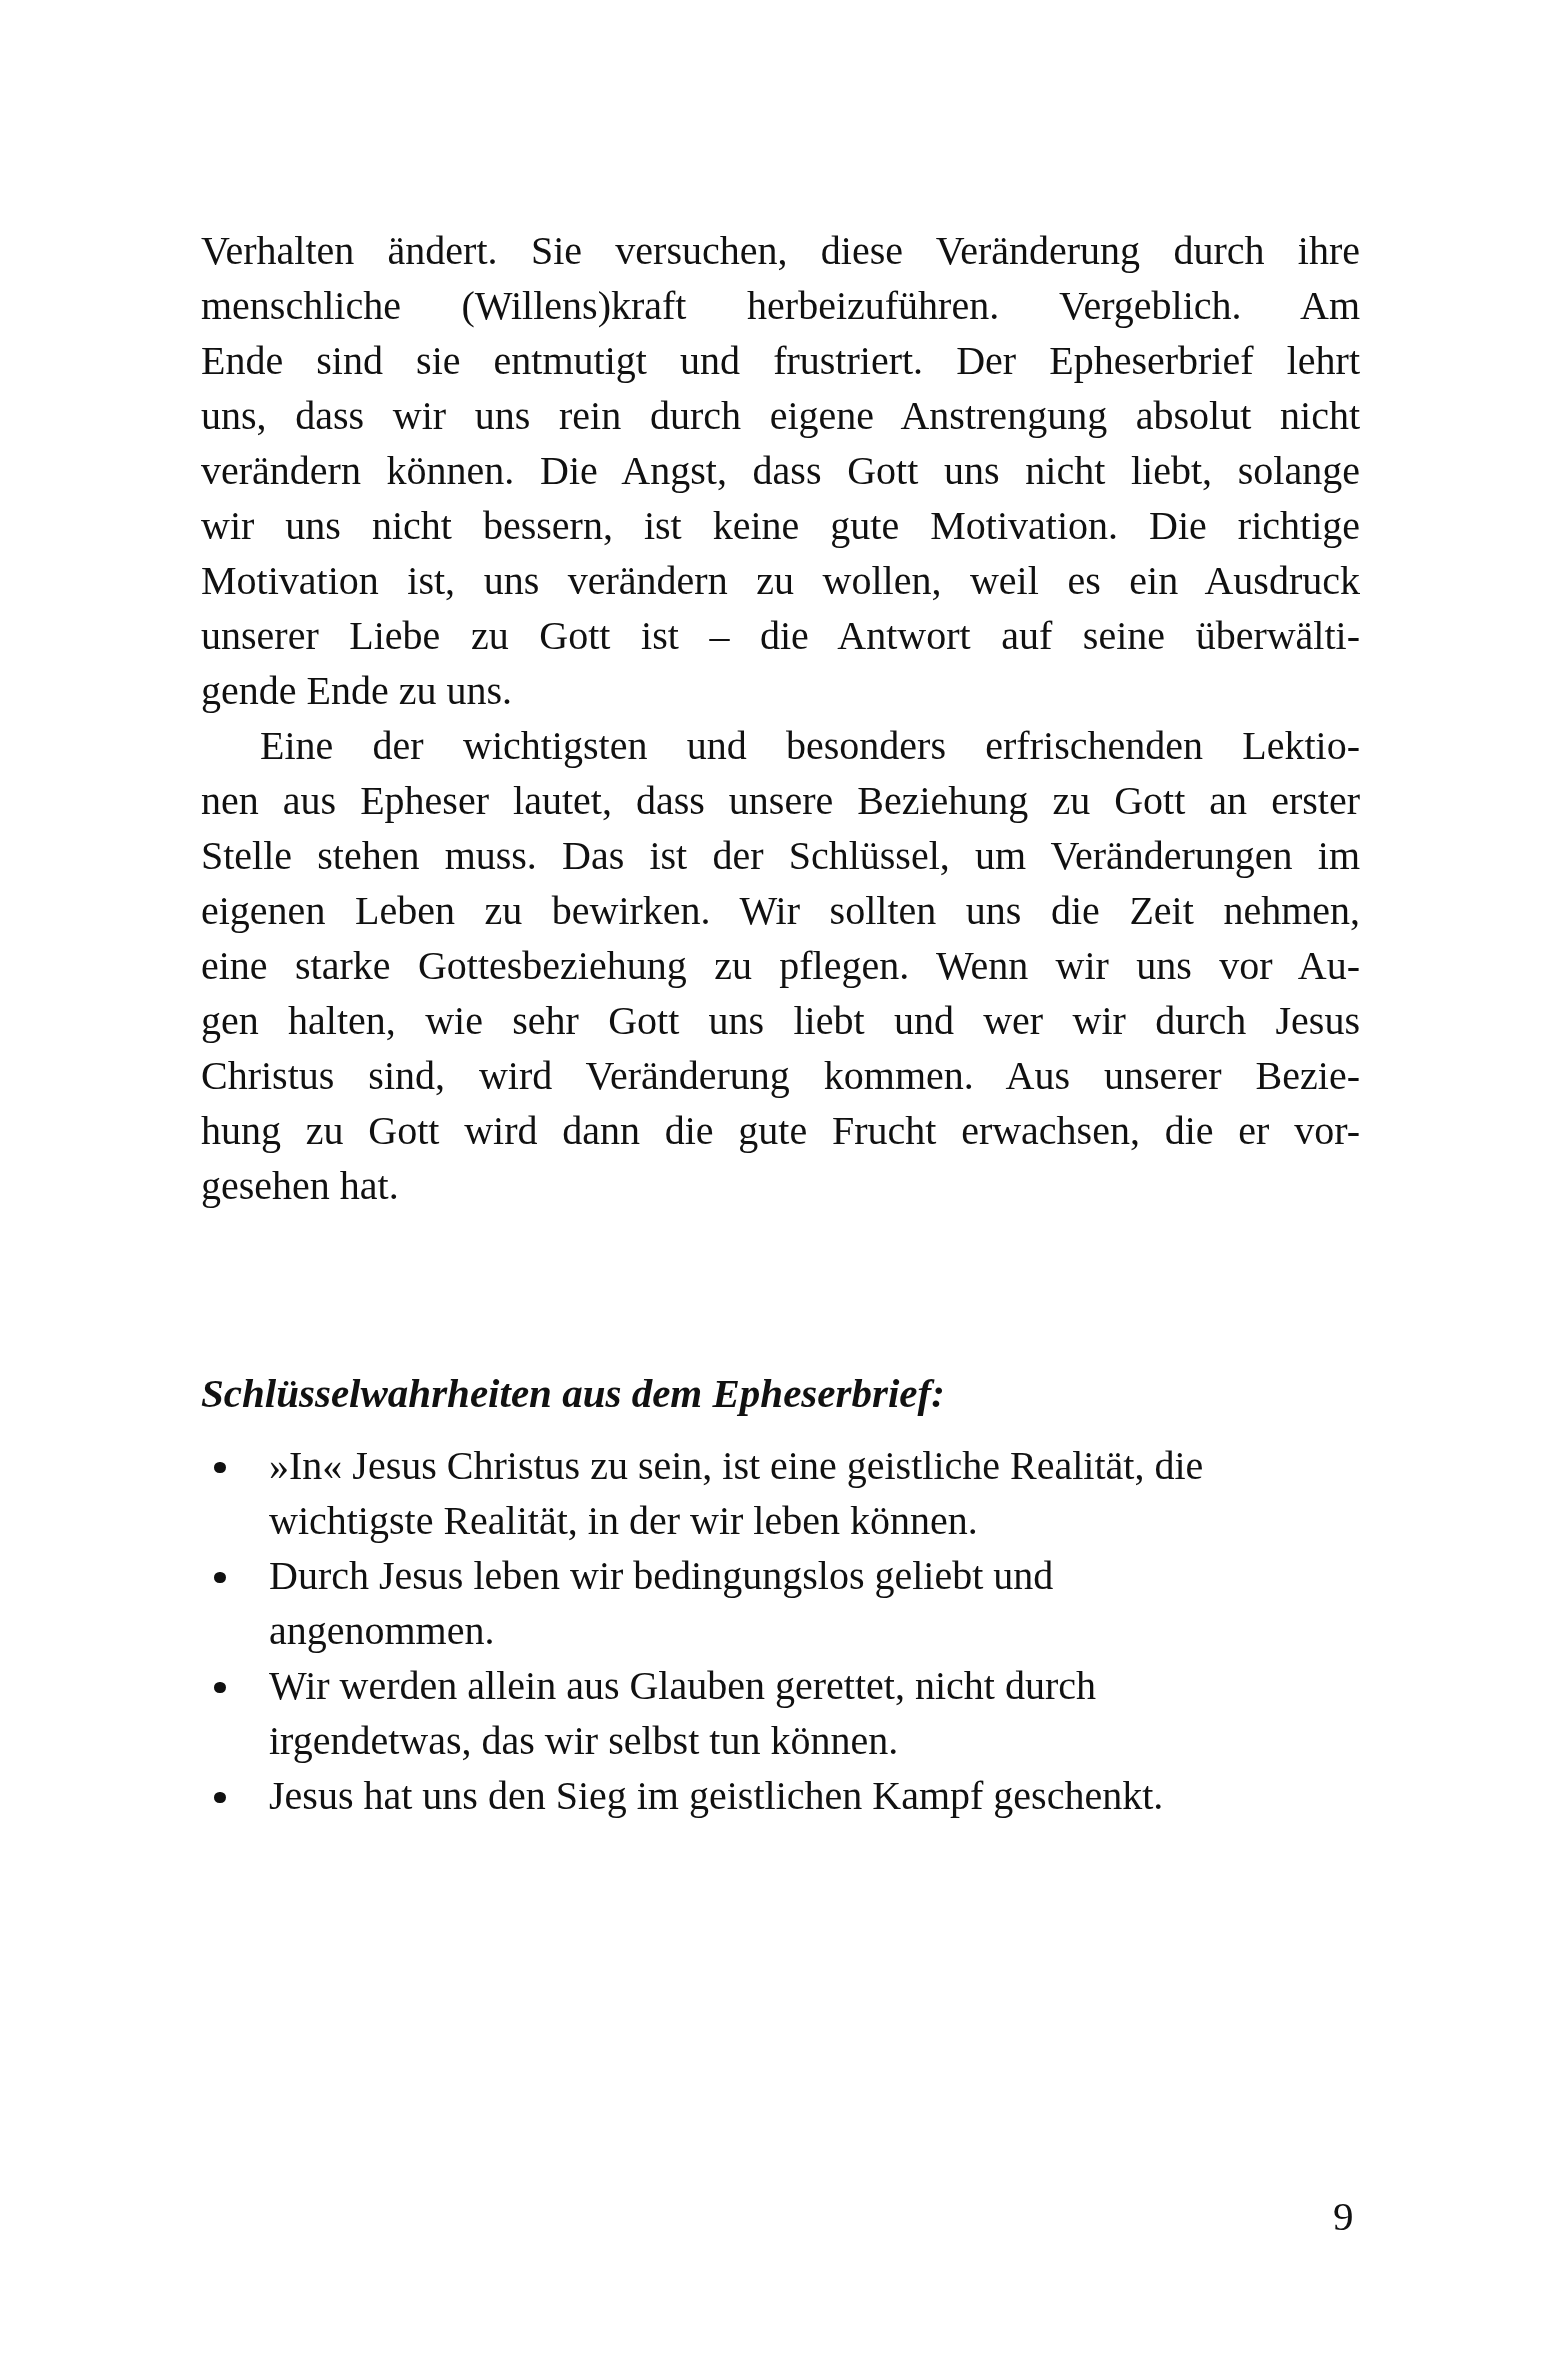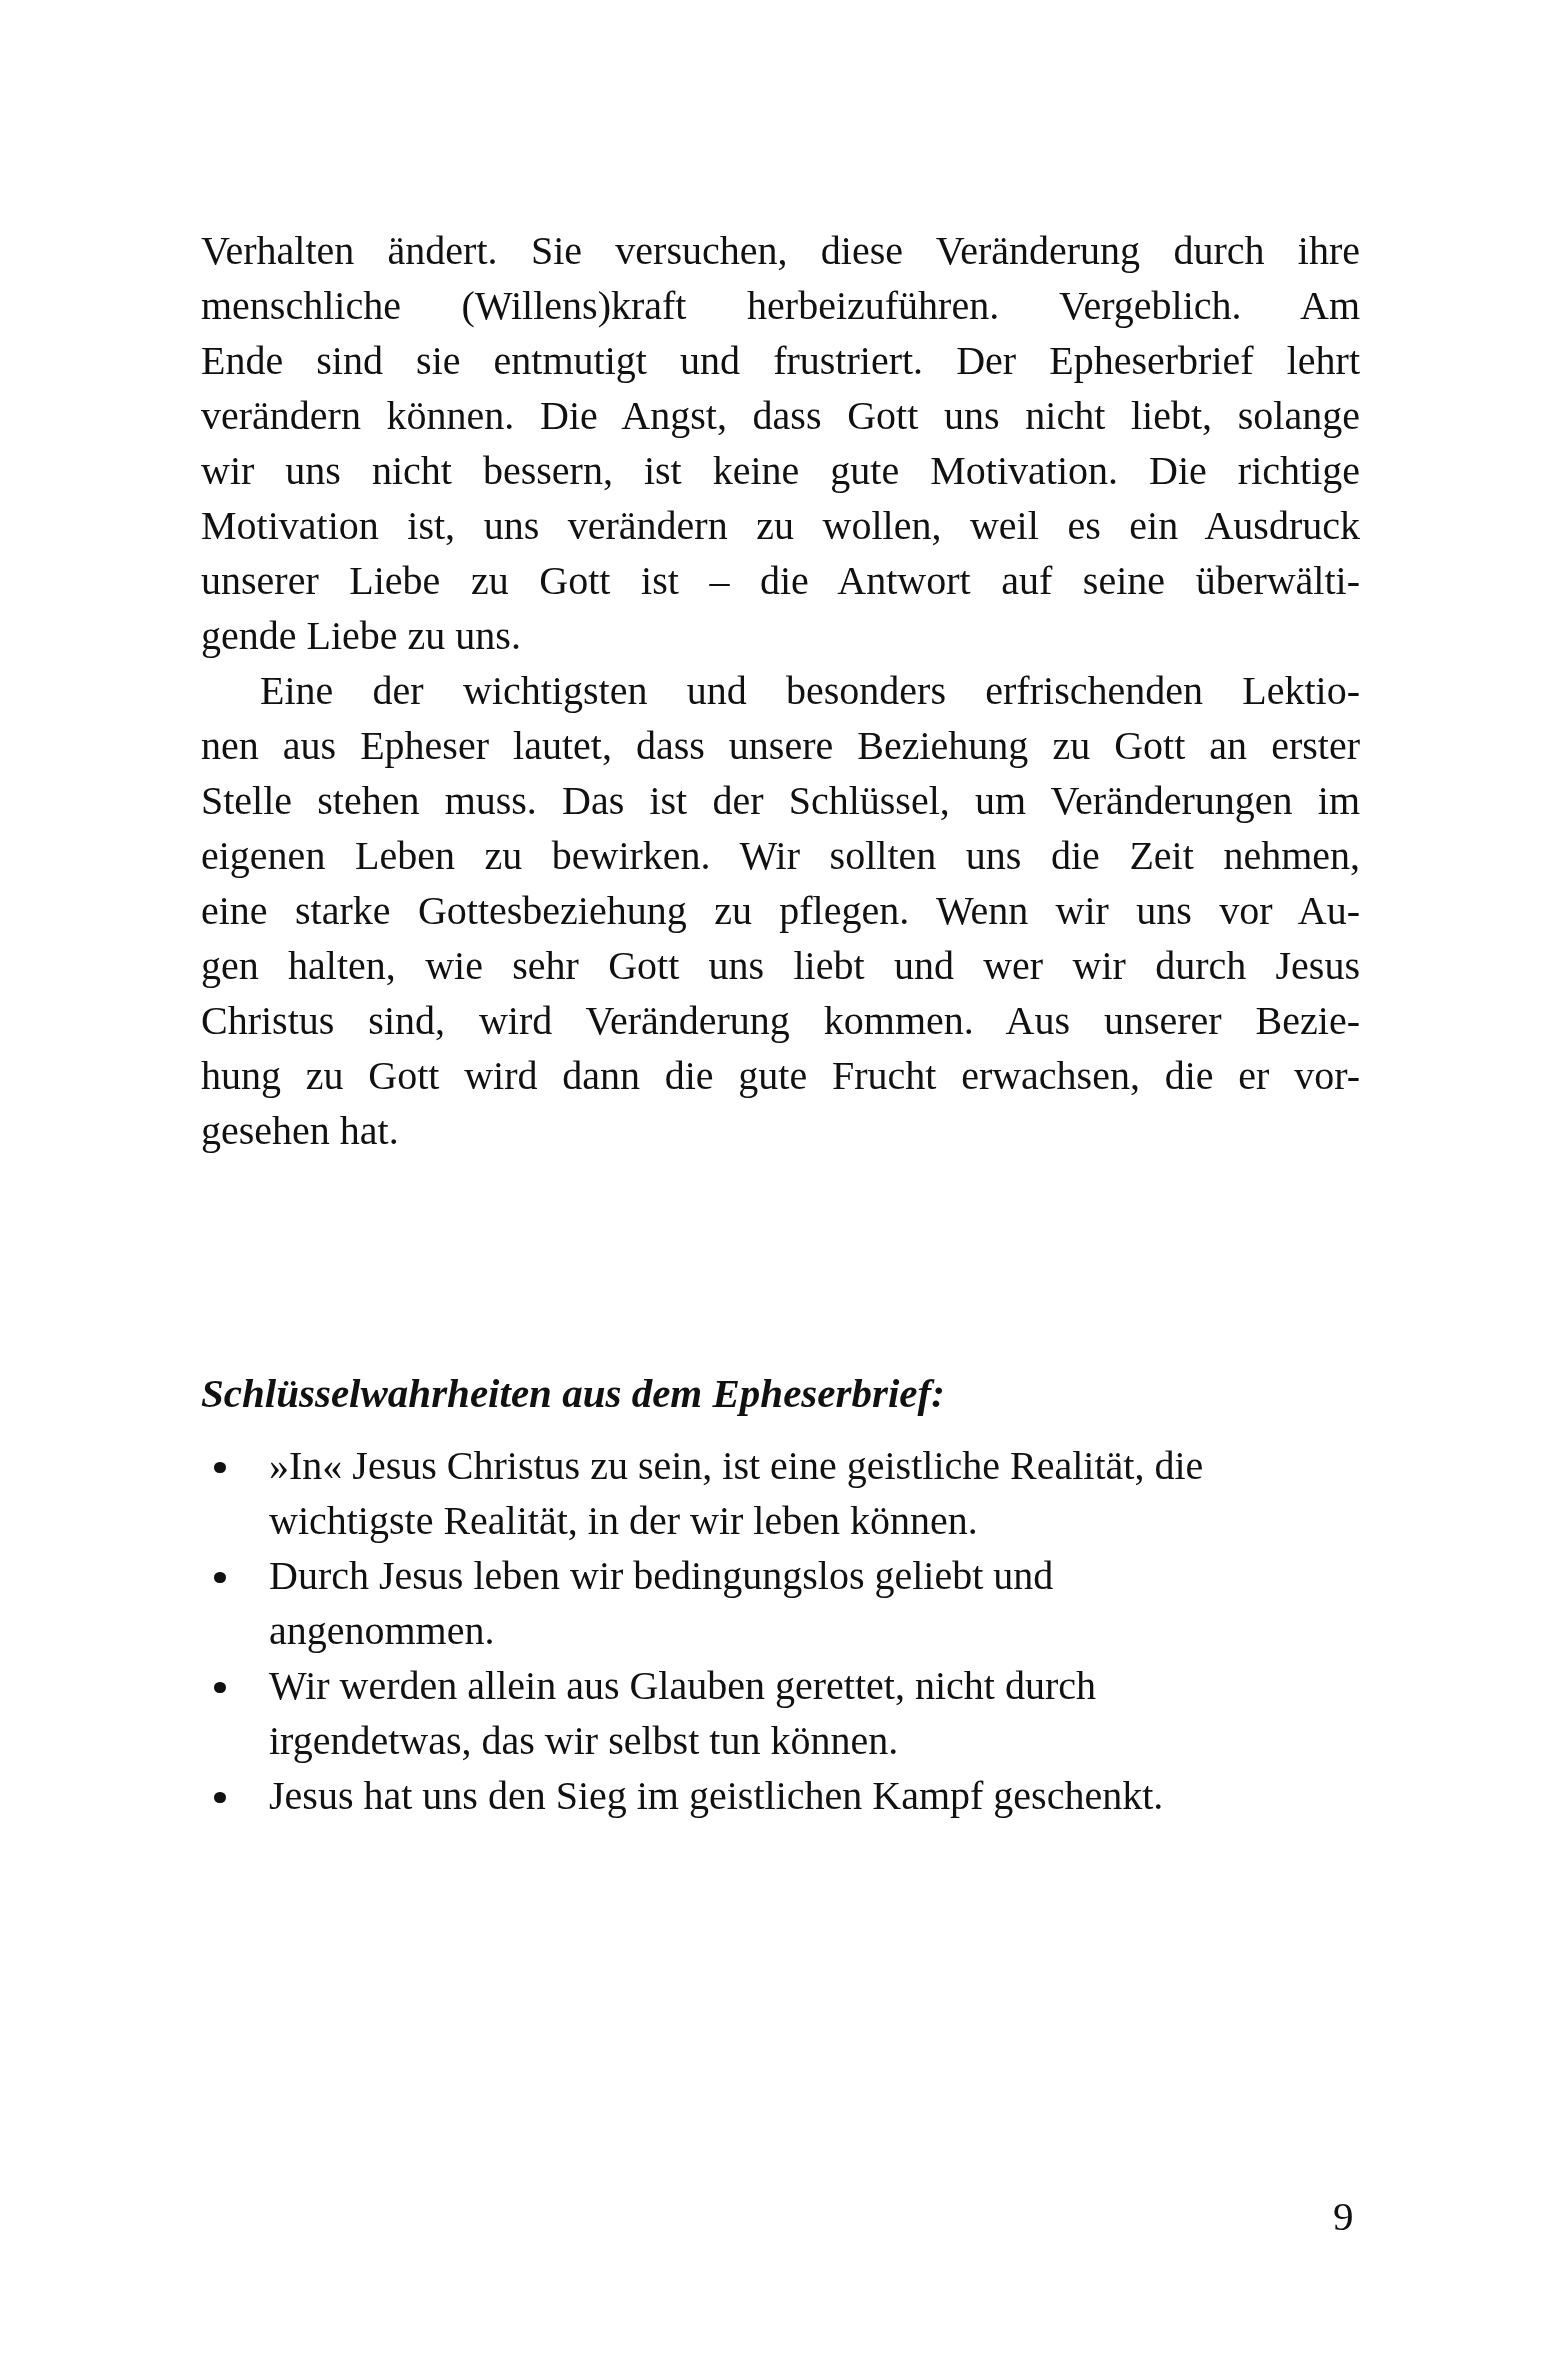--- a/index.html
+++ b/index.html
@@ -37,25 +37,26 @@
 </head>
 <body>
 
 <div class="page">
 
   <div class="text-block">
     <p class="para">
       <span class="line">Verhalten ändert. Sie versuchen, diese Veränderung durch ihre</span>
       <span class="line">menschliche (Willens)kraft herbeizuführen. Vergeblich. Am</span>
       <span class="line">Ende sind sie entmutigt und frustriert. Der Epheserbrief lehrt</span>
+      <span class="line">uns, dass wir uns rein durch eigene Anstrengung absolut nicht</span>
       <span class="line">verändern können. Die Angst, dass Gott uns nicht liebt, solange</span>
       <span class="line">wir uns nicht bessern, ist keine gute Motivation. Die richtige</span>
       <span class="line">Motivation ist, uns verändern zu wollen, weil es ein Ausdruck</span>
       <span class="line">unserer Liebe zu Gott ist – die Antwort auf seine überwälti-</span>
-      <span class="line last">gende Liebe zu uns.</span>
+      <span class="line last">gende Ende zu uns.</span>
     </p>
     <p class="para">
       <span class="line" style="padding-left:59px">Eine der wichtigsten und besonders erfrischenden Lektio-</span>
       <span class="line">nen aus Epheser lautet, dass unsere Beziehung zu Gott an erster</span>
       <span class="line">Stelle stehen muss. Das ist der Schlüssel, um Veränderungen im</span>
       <span class="line">eigenen Leben zu bewirken. Wir sollten uns die Zeit nehmen,</span>
       <span class="line">eine starke Gottesbeziehung zu pflegen. Wenn wir uns vor Au-</span>
       <span class="line">gen halten, wie sehr Gott uns liebt und wer wir durch Jesus</span>
       <span class="line">Christus sind, wird Veränderung kommen. Aus unserer Bezie-</span>
       <span class="line">hung zu Gott wird dann die gute Frucht erwachsen, die er vor-</span>

